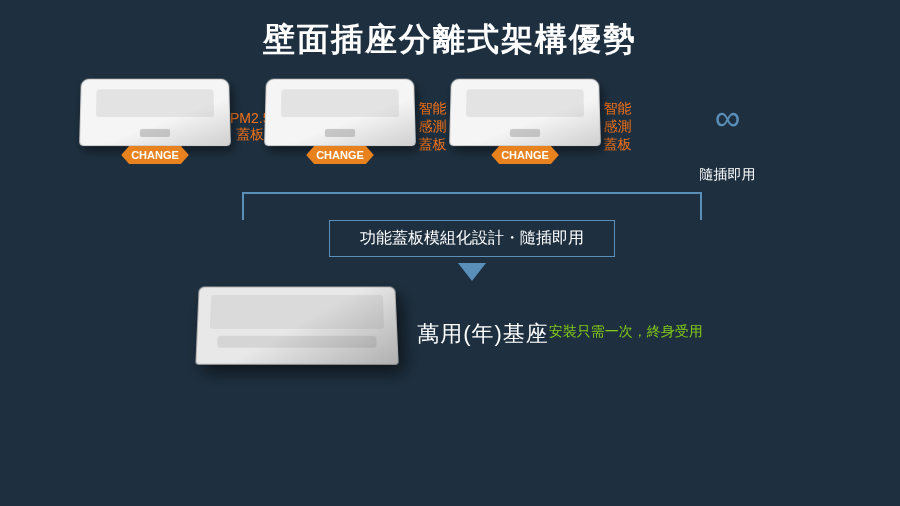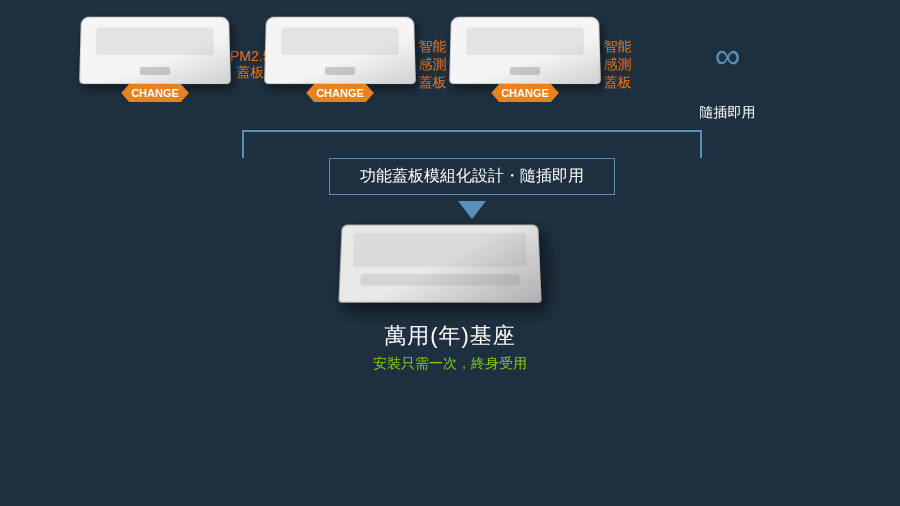--- a/index.html
+++ b/index.html
@@ -193,21 +193,21 @@
       width: 0;
       height: 0;
       border-left: 14px solid transparent;
       border-right: 14px solid transparent;
       border-top: 18px solid #5a8fba;
       margin-top: 6px;
     }
 
     .base-section {
       display: flex;
-      flex-direction: column;
+      flex-direction: row;
       align-items: center;
       margin-top: 4px;
     }
 
     .base-plate {
       width: 220px;
       height: 90px;
       position: relative;
     }
 
@@ -255,20 +255,21 @@
       color: #84cc16;
       font-size: 14px;
       margin-top: 4px;
     }
   </style>
 </head>
 <body>
 
 <div class="container">
 
+  <h1 class="title">壁面插座分離式架構優勢</h1>
 
   <div class="top-section">
 
     <div class="cover-item">
       <div class="cover-plate">
         <div class="plate-shape"></div>
         <div class="change-badge">CHANGE</div>
       </div>
       <div class="cover-label">PM2.5蓋板</div>
     </div>

